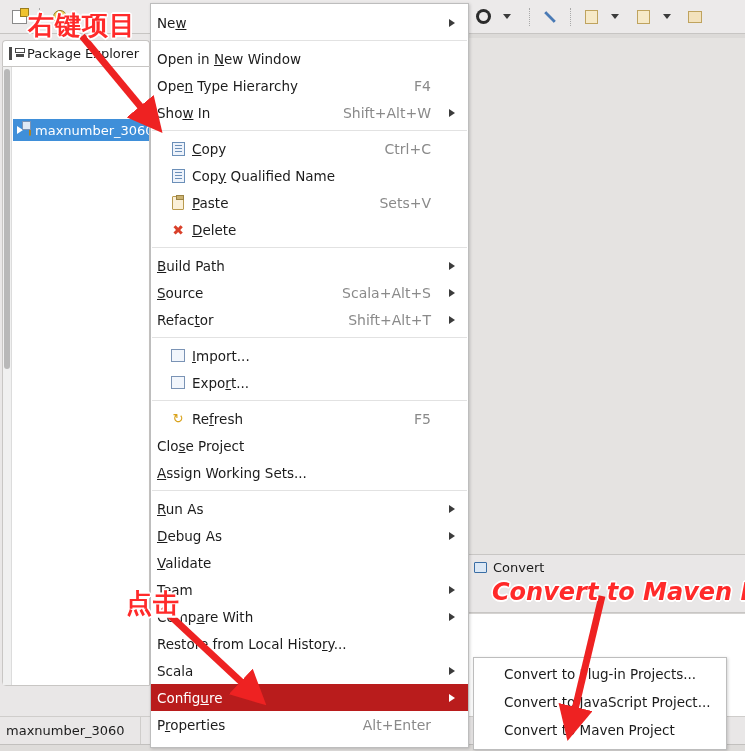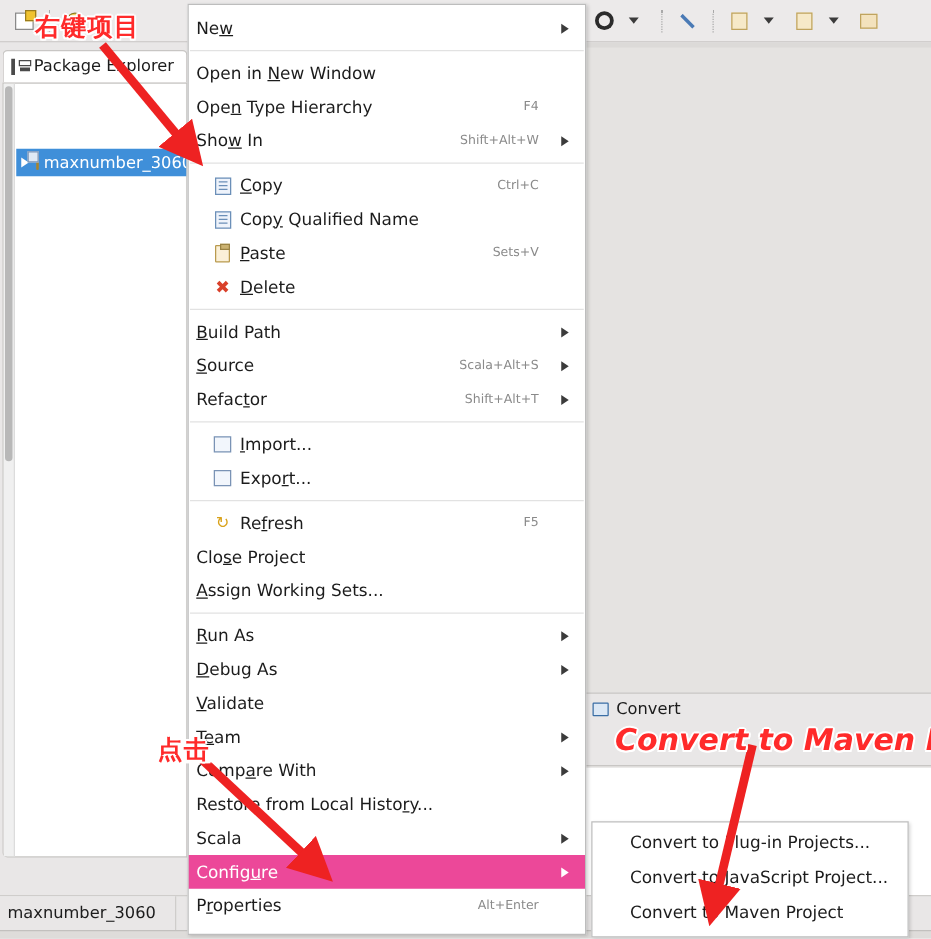--- a/index.html
+++ b/index.html
@@ -124,28 +124,28 @@
     white-space: nowrap;
   }
   .mi .mi-icon {
     position: absolute; left: 19px; top: 50%; transform: translateY(-50%);
     width: 16px; height: 16px; display: flex; align-items: center;
     justify-content: center; font-size: 12px; line-height: 1;
   }
   .mi.has-icon { padding-left: 41px; }
   .mi .mi-label { flex: 0 0 auto; }
   .mi .mi-accel {
-    position: absolute; right: 37px; color: #8a8a8a; font-size: 10px;
+    position: absolute; right: 37px; color: #8a8a8a; font-size: 14px;
   }
   .mi .mi-sub {
     position: absolute; right: 13px; top: 50%; transform: translateY(-50%);
     width: 0; height: 0; border-top: 4px solid transparent;
     border-bottom: 4px solid transparent; border-left: 6px solid #3b3b3b;
   }
-  .mi.selected { background: #ec4899; color: #ffffff; }
+  .mi.selected { background: #b91c1c; color: #ffffff; }
   .mi.selected .mi-sub { border-left-color: #ffffff; }
   .msep { height: 1px; background: #e2e2e2; margin: 4px 1px; }
   .ul { text-decoration: underline; }
 
   
   .submenu {
     position: absolute; left: 473px; top: 657px; width: 254px; height: 93px;
     background: #ffffff; border: 1px solid #bdbdbd;
     box-shadow: 1px 1px 3px rgba(0,0,0,0.18); padding-top: 2px;
   }
@@ -153,21 +153,21 @@
 
   
   .anno {
     position: absolute; font-weight: bold; color: #ff2a2a;
     -webkit-text-stroke: 1px #ffffff; paint-order: stroke fill;
     text-shadow:
       1.6px 0 #fff, -1.6px 0 #fff, 0 1.6px #fff, 0 -1.6px #fff,
       1.2px 1.2px #fff, -1.2px 1.2px #fff, 1.2px -1.2px #fff, -1.2px -1.2px #fff;
     white-space: nowrap; pointer-events: none;
   }
-  .anno-cn { font-size: 20px; letter-spacing: 1px; }
+  .anno-cn { font-size: 26px; letter-spacing: 1px; }
   .anno-en { font-size: 24px; font-style: italic; letter-spacing: 0px; }
   .arrow-svg { position: absolute; left: 0; top: 0; width: 745px; height: 751px;
     pointer-events: none; }
 
   
   .glyph-doc {
     width: 13px; height: 14px; background: #eef3fb;
     border: 1px solid #6b8fb8; position: relative;
   }
   .glyph-doc::after {

